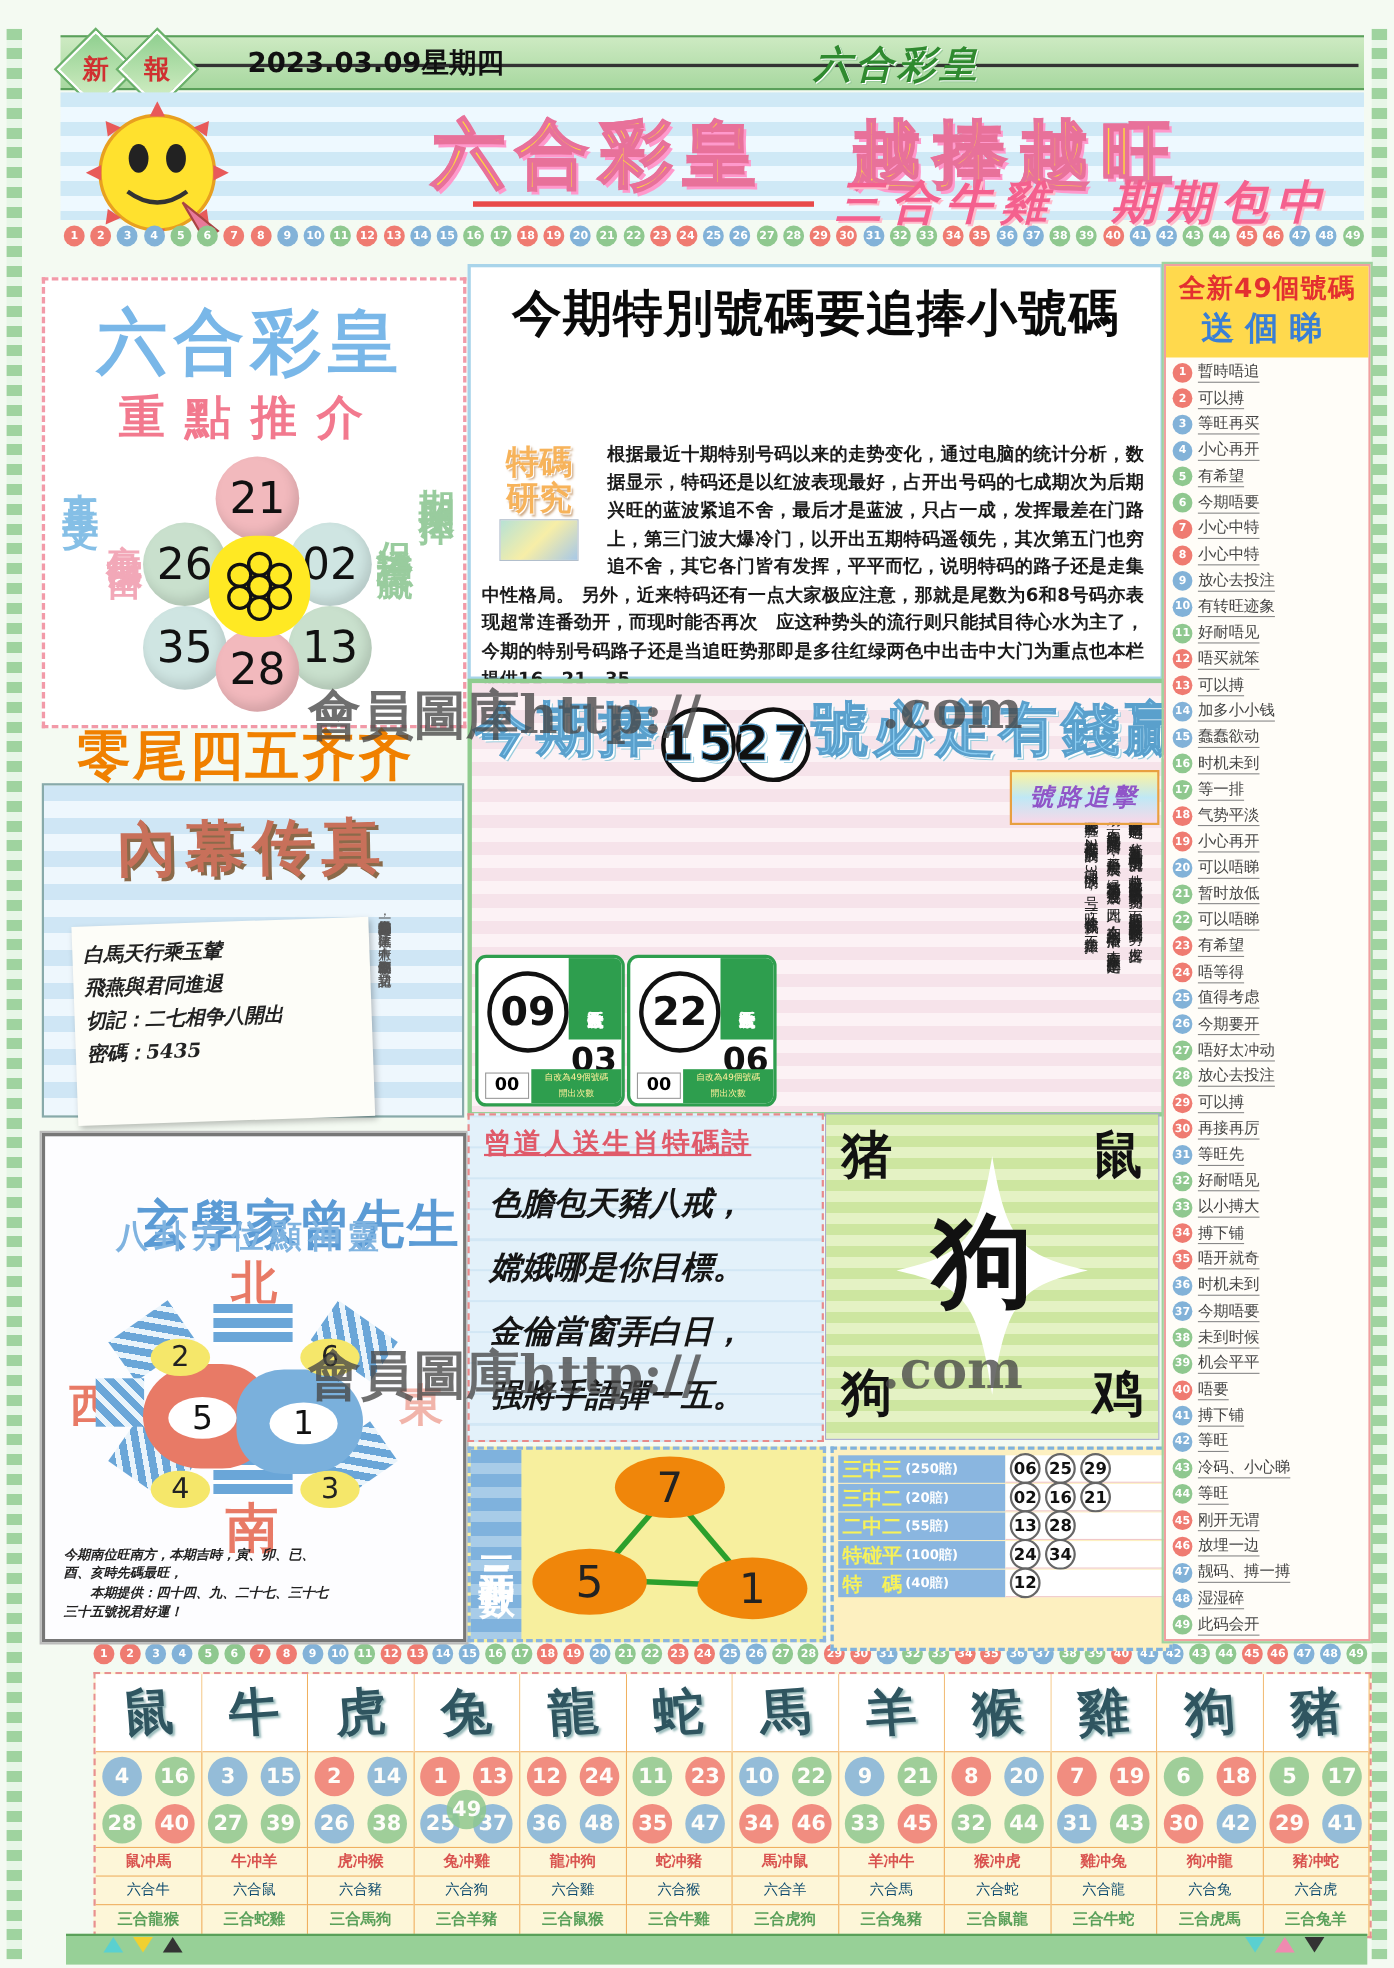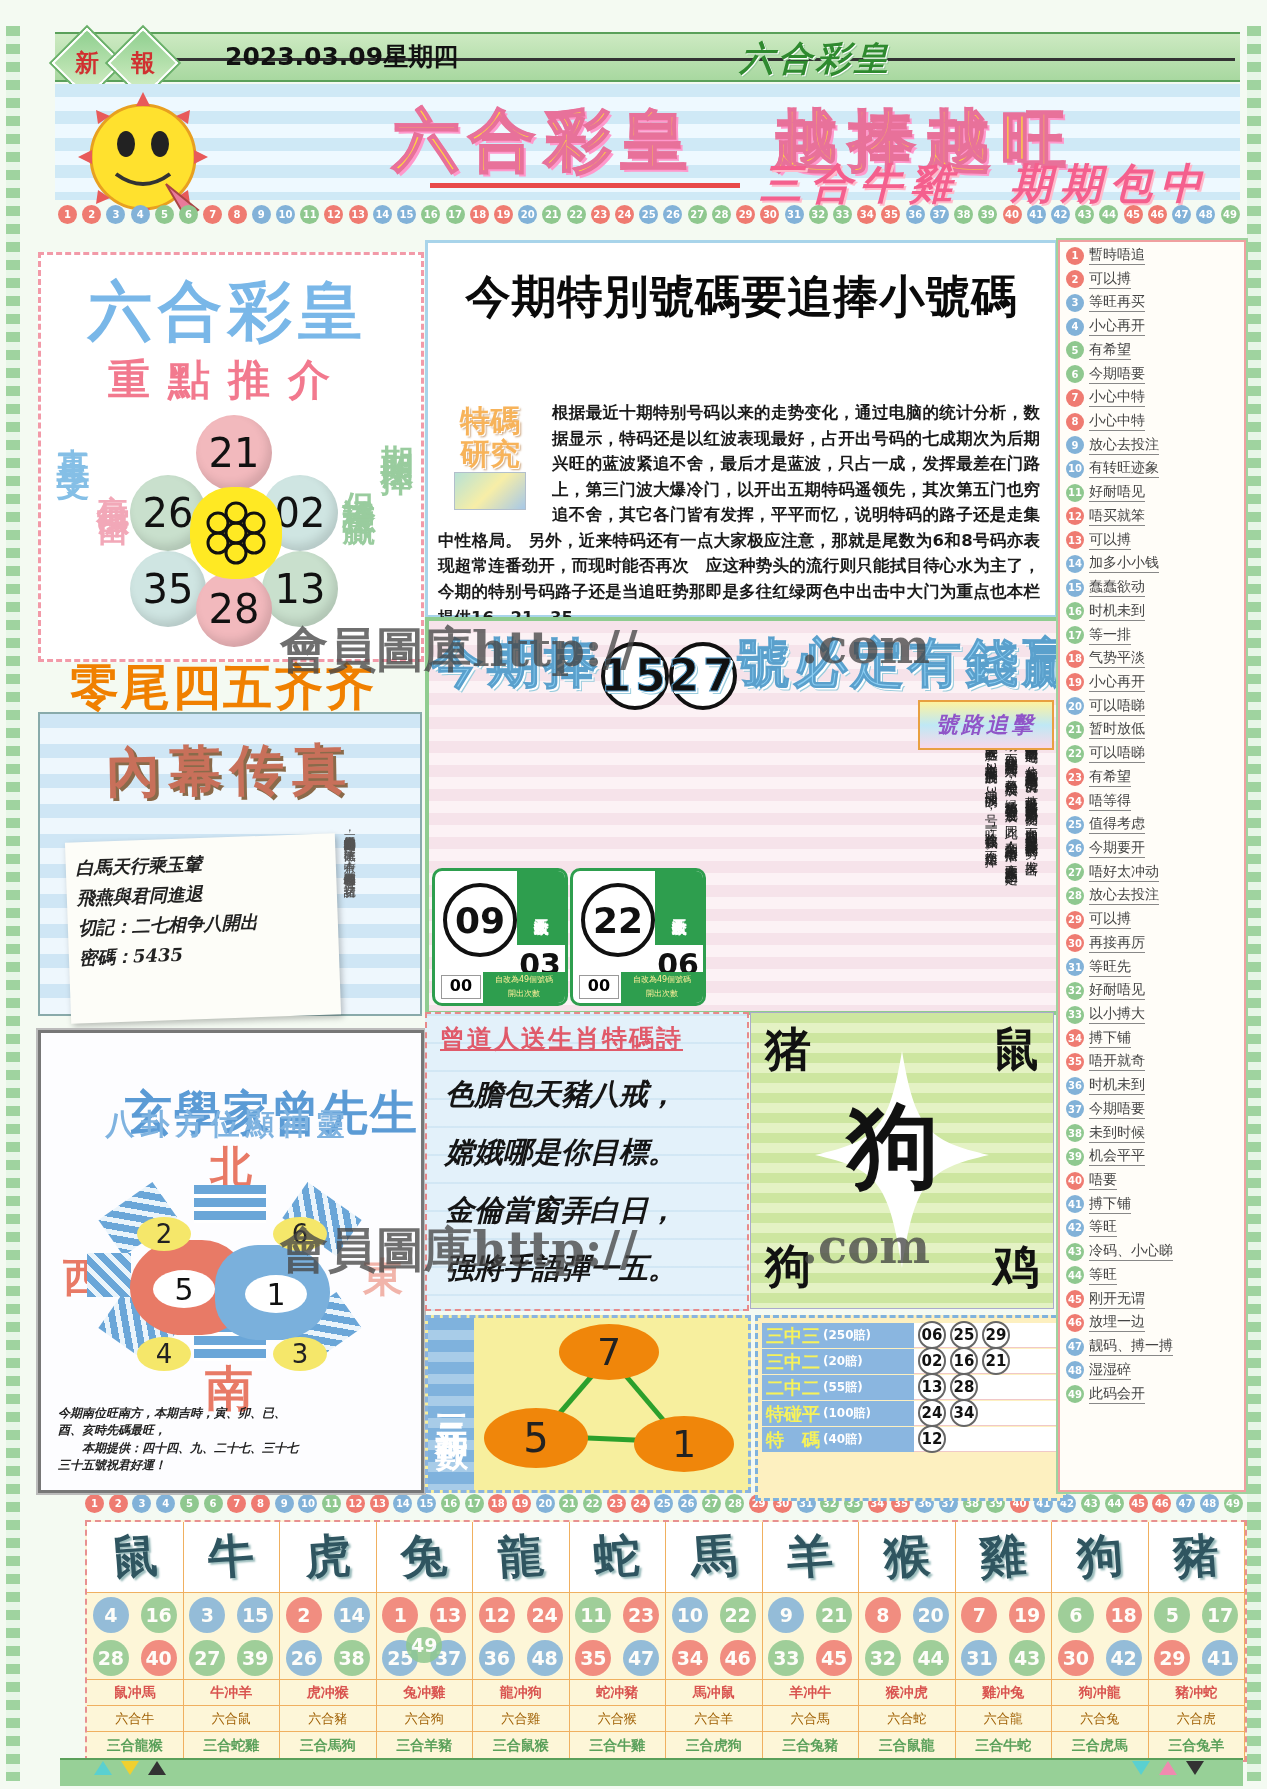--- a/index.html
+++ b/index.html
@@ -145,21 +145,21 @@
     display:grid;grid-template-columns:repeat(12,1fr);}
   .zcol{border-right:1px solid #f0b060;display:flex;flex-direction:column;position:relative;}
   .z-img{height:70px;background:#fff;border-bottom:1px solid #f0b060;display:flex;align-items:center;justify-content:center;}
   .z-img span{font-size:46px;font-weight:900;color:#2f5560;transform:rotate(-4deg);text-shadow:2px 2px 2px #9bb;}
   .z-balls{height:86px;display:grid;grid-template-columns:1fr 1fr;align-items:center;justify-items:center;border-bottom:1px solid #f0b060;}
   .z-ball{width:36px;height:36px;border-radius:50%;color:#fff;font-size:19px;font-weight:bold;
     display:flex;align-items:center;justify-content:center;opacity:.85;}
   .z-extra{position:absolute;left:50%;top:105px;transform:translateX(-50%);z-index:2;}
   .z-chong{height:25px;border-bottom:1px solid #f0b060;color:#d9534f;font-size:14px;font-weight:bold;
     text-align:center;line-height:25px;}
-  .z-liuhe{height:25px;border-bottom:1px solid #f0b060;color:#a16207;font-size:13px;text-align:center;line-height:25px;}
+  .z-liuhe{height:25px;border-bottom:1px solid #f0b060;color:#0c4a6e;font-size:13px;text-align:center;line-height:25px;}
   .z-sanhe{height:26px;color:#5aa05a;font-size:14px;font-weight:bold;text-align:center;line-height:26px;}
   .bottom-bar{left:60px;top:1758px;width:1183px;height:26px;background:#97d097;border-top:2px solid #5aa05a;}
   .deco{width:0;height:0;border-left:9px solid transparent;border-right:9px solid transparent;display:inline-block;margin:0 2px;}
   
   .wm{color:rgba(70,70,70,.78);font-family:"DejaVu Serif",serif;font-weight:bold;font-size:48px;z-index:40;
     display:flex;justify-content:space-between;pointer-events:none;}
 </style>
 </head>
 <body>
 
@@ -369,21 +369,21 @@
   <div class="bg-num" style="left:198px;top:192px;">3</div>
 </div>
 <div class="abs master-note">
   <div>今期南位旺南方，本期吉時，寅、卯、已、</div>
   <div>酉、亥時先碼最旺，</div>
   <div>　　本期提供：四十四、九、二十七、三十七</div>
   <div>三十五號祝君好運！</div>
 </div>
 
 <div class="abs headline-box">
-  <div class="hl-line" style="margin-top:24px;">今期特別號碼要追捧小號碼</div>
+  <div class="hl-line" style="margin-top:12px;">今期特別號碼要追捧小號碼</div>
 </div>
 <div class="abs hl-body">
   <div class="tm-logo">
     <div class="t">特碼</div>
     <div class="t">研究</div>
     <div class="img"></div>
   </div>
   <span>根据最近十期特别号码以来的走势变化，通过电脑的统计分析，数据显示，特码还是以红波表现最好，占开出号码的七成期次为后期兴旺的蓝波紧追不舍，最后才是蓝波，只占一成，发挥最差在门路上，第三门波大爆冷门，以开出五期特码遥领先，其次第五门也穷追不舍，其它各门皆有发挥，平平而忆，说明特码的路子还是走集中性格局。</span>
   <span>另外，近来特码还有一点大家极应注意，那就是尾数为6和8号码亦表现超常连番劲开，而现时能否再次　应这种势头的流行则只能拭目待心水为主了，今期的特别号码路子还是当追旺势那即是多往红绿两色中出击中大门为重点也本栏提供16、21、35</span>
 </div>
@@ -498,20 +498,24 @@
           <span class="zx-odds">(40賠)</span>
         </div>
         <div class="zx-vals">
           <span class="zx-circ">12</span>
         </div>
       </div>
     </div>
 </div>
 
 <div class="abs sidebar">
+  <div class="sb-head">
+    <div class="sb-t1">全新49個號碼</div>
+    <div class="sb-t2">送個睇</div>
+  </div>
   <div class="sb-list" id="sb-list">
       <div class="sb-row">
         <span class="sb-ball" style="background: rgb(239, 123, 113);">1</span>
         <span class="sb-txt">暫時唔追</span>
       </div>
       <div class="sb-row">
         <span class="sb-ball" style="background: rgb(239, 123, 113);">2</span>
         <span class="sb-txt">可以搏</span>
       </div>
       <div class="sb-row">

